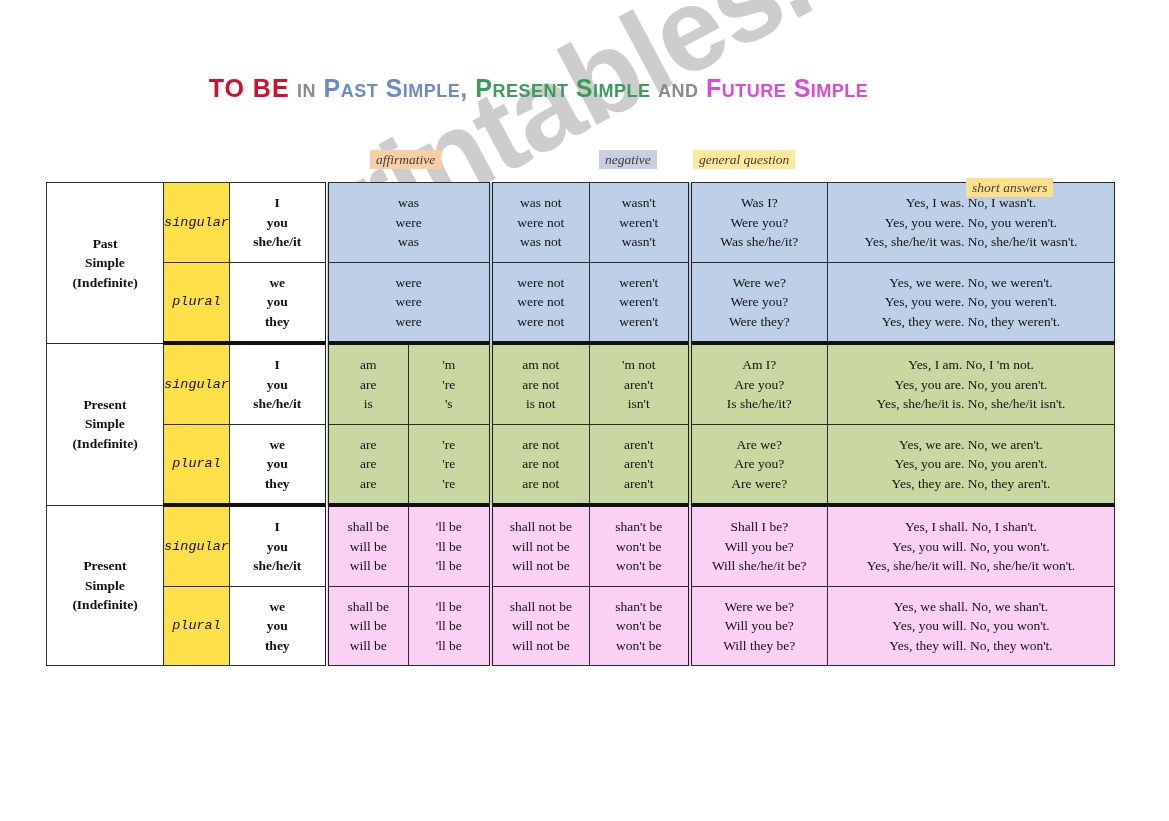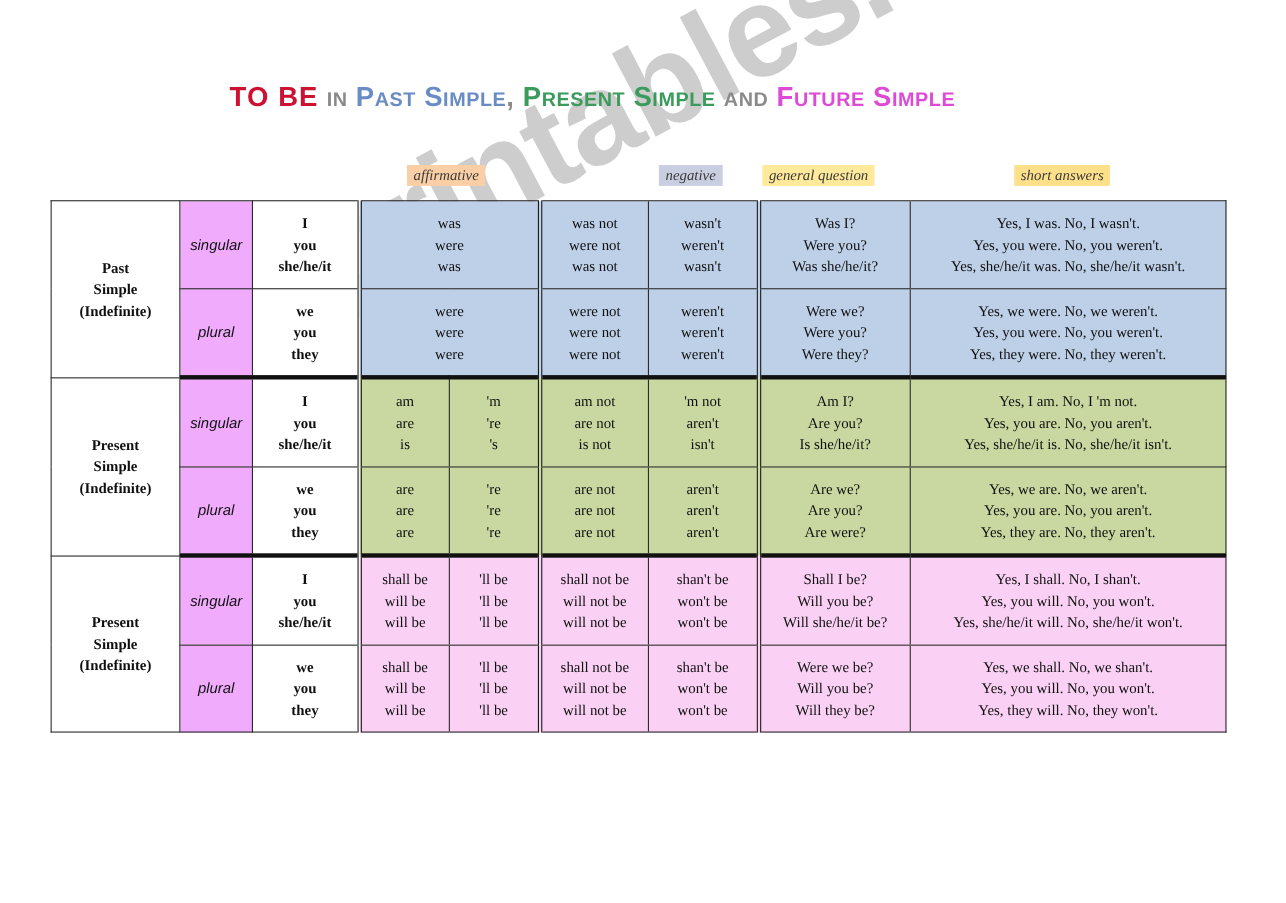--- a/index.html
+++ b/index.html
@@ -75,21 +75,21 @@
     font-style: italic;
     font-size: 13.5px;
     color: #3a3a3a;
     padding: 2px 6px 2px 6px;
     white-space: nowrap;
     line-height: 15px;
   }
   .tag-affirmative    { left: 370px;  background: #fbcfa6; }
   .tag-negative       { left: 563px;  background: #c9cee0; margin-left: 36px; }
   .tag-general        { left: 693px;  background: #ffe99a; }
-  .tag-short          { left: 922px;  background: #ffe08a; }
+  .tag-short          { left: 966px;  background: #ffe08a; margin-top: 28px; }
 
   
   #grid {
     position: absolute;
     left: 46px;
     top: 182px;
     width: 1068px;
     border-collapse: collapse;
     table-layout: fixed;
     z-index: 8;
@@ -129,25 +129,25 @@
     font-size: 15px;
     line-height: 21px;
     background: #fff;
     text-shadow: 0.6px 0.6px 0 rgba(255,255,255,0.9);
   }
   .tense-past  { color: #3f6f91; }
   .tense-pres  { color: #9d9433; }
   .tense-fut   { color: #e03fd0; }
 
   .num-cell {
-    font-family: Liberation Sans, sans-serif;
+    font-family: Liberation Mono, monospace;
     font-style: italic;
     font-size: 12.5px;
     color: #1a1a1a;
-    background: #f0abfc;
+    background: #fde047;
   }
   .pron-cell {
     font-family: "Liberation Serif", serif;
     font-weight: bold;
     font-size: 14.5px;
     line-height: 20px;
     background: #fff;
     color: #000;
   }
 

